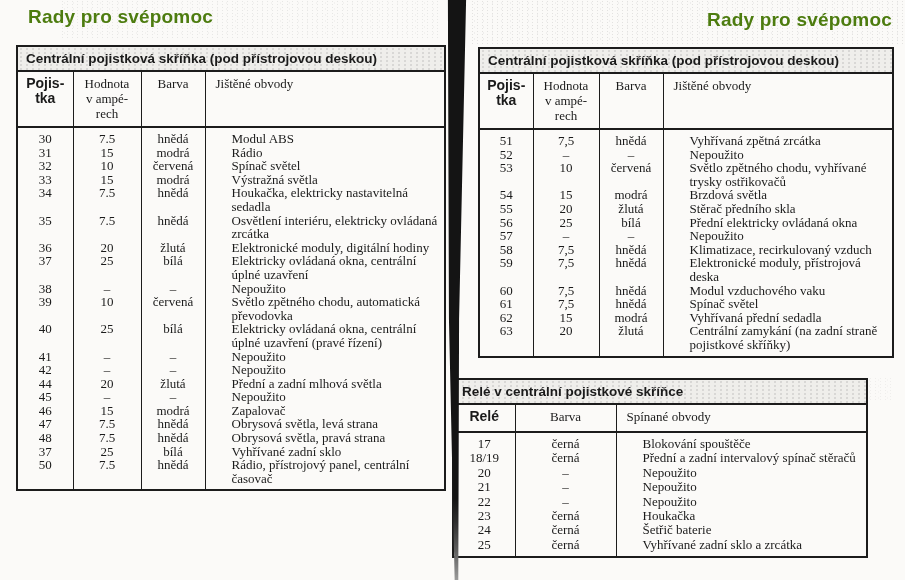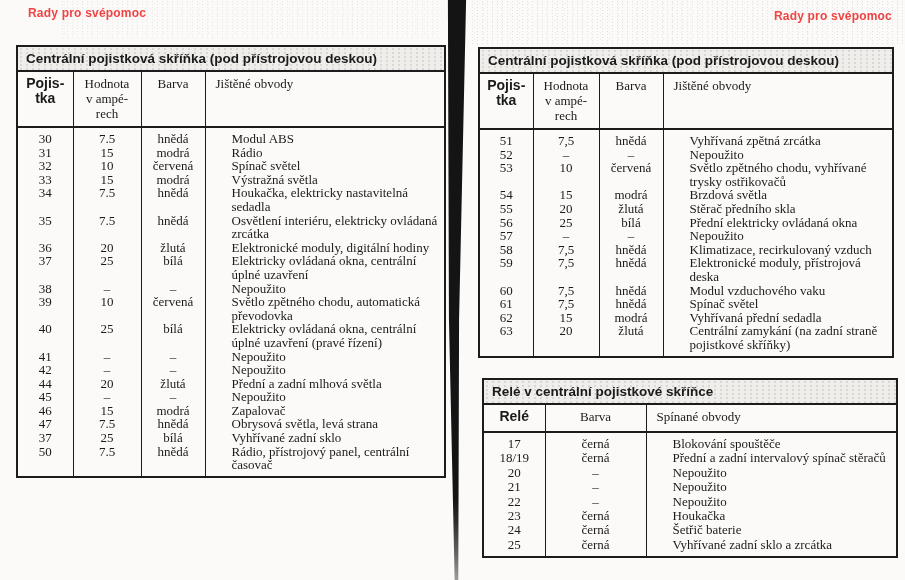--- a/index.html
+++ b/index.html
@@ -28,23 +28,23 @@
   .noise-c { left: 16px;  top: 44px; width: 430px; height: 24px; opacity: 0.18; }
   .noise-d { left: 478px; top: 46px; width: 416px; height: 24px; opacity: 0.18; }
   .noise-e { left: 478px; top: 377px; width: 416px; height: 24px; opacity: 0.18; }
 
   
   .page-header {
     position: absolute;
     margin: 0;
     font-family: "Liberation Sans", sans-serif;
     font-weight: bold;
-    font-size: 12px;
+    font-size: 19px;
     letter-spacing: 0.2px;
-    color: #ef4444;
+    color: #4d7c0f;
     text-align: center;
   }
   .page-header.left  { left: 28px; top: 6px; }
   .page-header.right { right: 13px; top: 9px; }
 
   
   .spine {
     position: absolute;
     left: 444px; top: 0;
     width: 26px; height: 580px;
@@ -56,21 +56,21 @@
   
   .doc-table {
     position: absolute;
     border-collapse: collapse;
     border: 2px solid #1c1c1c;
     table-layout: fixed;
     font-size: 13px;
   }
   .fuse-left  { left: 16px;  top: 45px;  width: 430px; }
   .fuse-right { left: 478px; top: 47px;  width: 416px; }
-  .relay      { left: 482px; top: 378px; width: 416px; }
+  .relay      { left: 452px; top: 378px; width: 416px; }
 
   .title-row th {
     font-family: "Liberation Sans", sans-serif;
     font-weight: bold;
     font-size: 13.5px;
     text-align: left;
     padding: 2px 8px 3px 8px;
     height: 18px;
     border-bottom: 2px solid #1c1c1c;
     background-color: #efeeeb;
@@ -240,20 +240,26 @@
           <td>modrá</td>
           <td>Zapalovač</td>
         </tr>
         <tr>
           <td>47</td>
           <td>7.5</td>
           <td>hnědá</td>
           <td>Obrysová světla, levá strana</td>
         </tr>
         <tr>
+          <td>48</td>
+          <td>7.5</td>
+          <td>hnědá</td>
+          <td>Obrysová světla, pravá strana</td>
+        </tr>
+        <tr>
           <td>37</td>
           <td>25</td>
           <td>bílá</td>
           <td>Vyhřívané zadní sklo</td>
         </tr>
         <tr>
           <td>50</td>
           <td>7.5</td>
           <td>hnědá</td>
           <td>Rádio, přístrojový panel, centrální časovač</td>

